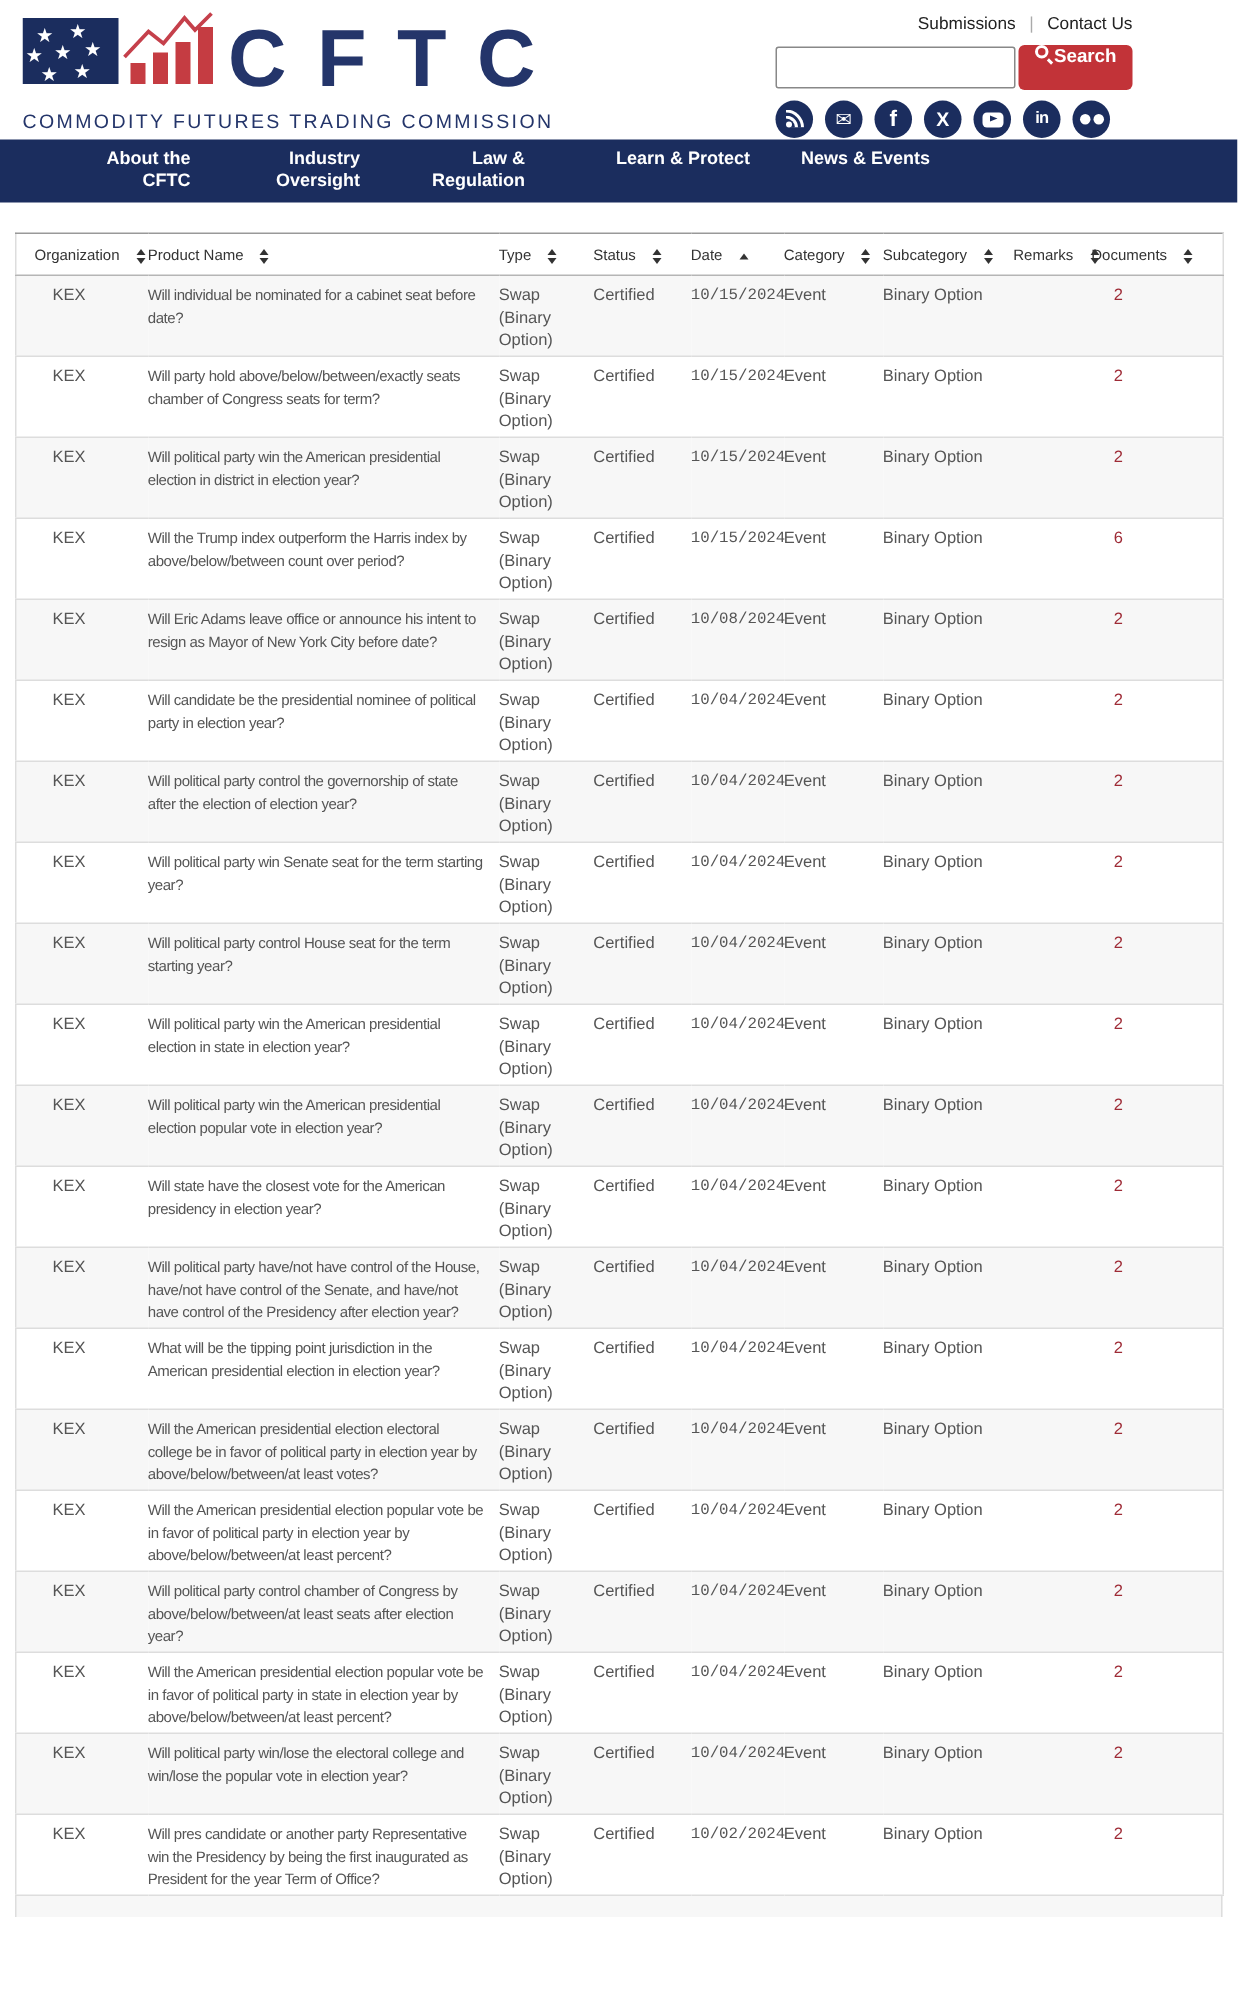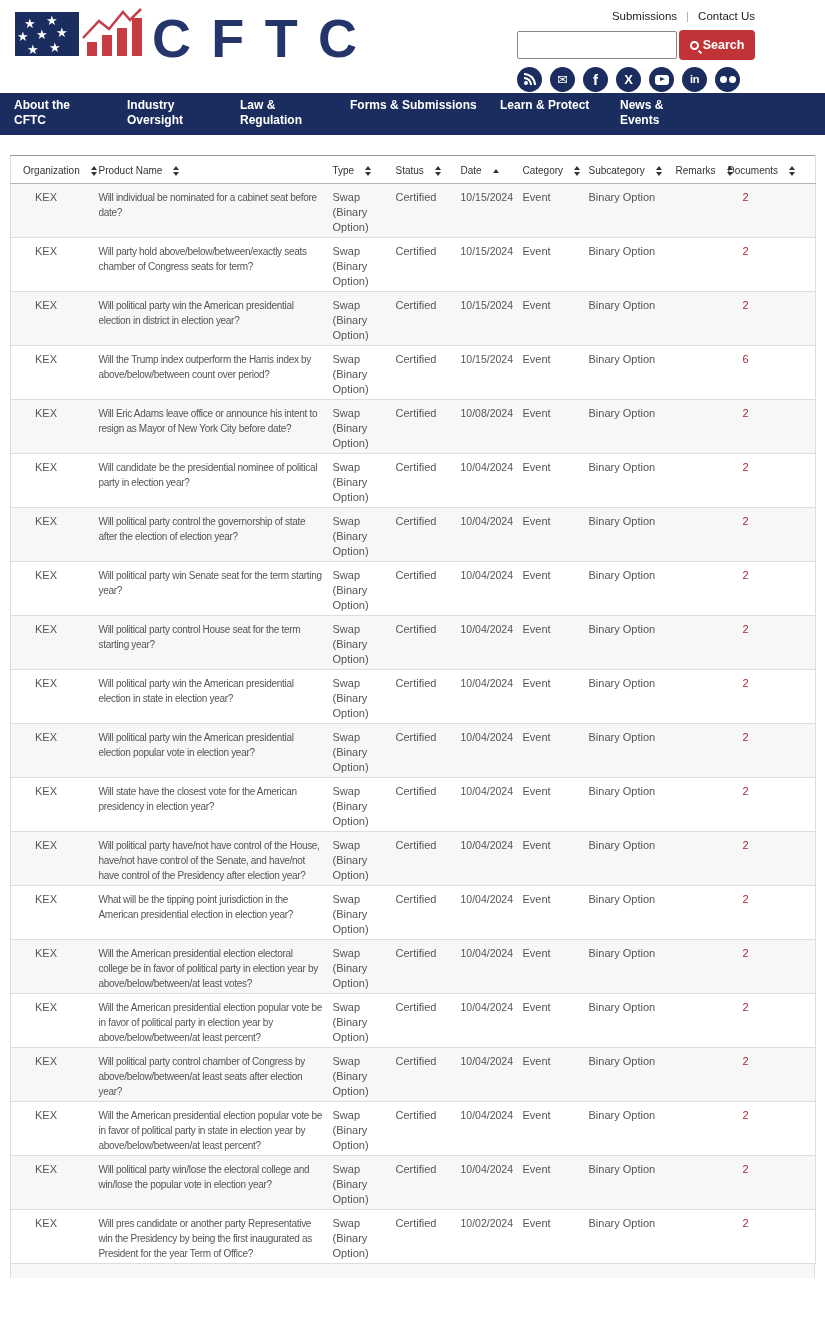--- a/index.html
+++ b/index.html
@@ -11,41 +11,41 @@
   .site-header { display:flex; justify-content:space-between; padding:8px 15px 0 15px; height:93px; }
   .logo-wrap { position:relative; }
   .logo-tagline { margin-top:2px; font-size:13px; letter-spacing:1.6px; color:#24356a; white-space:nowrap; }
   .hdr-right { width:238px; margin-right:55px; display:flex; flex-direction:column; }
   .top-links { display:flex; justify-content:flex-end; align-items:center; gap:9px; font-size:11.5px; color:#222; margin-top:2px; }
   .top-links a { color:#222; text-decoration:none; cursor:pointer; }
   .top-links .sep { color:#aaa; }
   .search-row { display:flex; margin-top:8px; align-items:center; }
   .search-row input { width:160px; height:28px; border:1px solid #888; border-radius:2px; padding:0 6px; font-size:12px; }
   .search-btn { height:30px; width:76px; margin-left:2px; background:#c23338; color:#fff; border:none; border-radius:4px;
-    font-weight:bold; font-size:12.5px; display:flex; align-items:center; justify-content:center; gap:4px; cursor:pointer; }
+    font-weight:bold; font-size:12.5px; display:flex; align-items:flex-start; justify-content:center; gap:4px; cursor:pointer; }
   .mag { width:9px; height:9px; border:2px solid #fff; border-radius:50%; position:relative; display:inline-block; }
   .mag::after { content:""; position:absolute; width:2px; height:4px; background:#fff; left:7px; top:7px; transform:rotate(-45deg); }
   .social-row { display:flex; gap:8px; margin-top:7px; }
   .soc { width:25px; height:25px; border-radius:50%; background:#1b2d5e; color:#fff; display:flex; align-items:center; justify-content:center; cursor:pointer; }
   .rss { position:relative; width:13px; height:13px; }
   .rss::before { content:""; position:absolute; left:1px; bottom:1px; width:4px; height:4px; background:#fff; border-radius:50%; }
   .rss i { position:absolute; left:1px; bottom:1px; border-style:solid; border-color:#fff; background:transparent; border-width:2.4px 2.4px 0 0; border-top-right-radius:100%; }
   .rss i.a1 { width:8px; height:8px; }
   .rss i.a2 { width:12px; height:12px; }
   .env { font-size:13px; line-height:1; }
   .fb { font-weight:bold; font-size:15px; line-height:1; }
   .xx { font-weight:bold; font-size:13px; line-height:1; }
   .yt { width:14px; height:10px; background:#fff; border-radius:3px; position:relative; }
   .yt::after { content:""; position:absolute; left:5px; top:2.3px; border-left:5px solid #1b2d5e; border-top:2.7px solid transparent; border-bottom:2.7px solid transparent; }
   .li { font-weight:bold; font-size:11px; line-height:1; letter-spacing:-.5px; }
   .fl { display:flex; gap:2px; }
   .fl i { width:7px; height:7px; border-radius:50%; background:#fff; }
   
   nav { height:42px; background:#1b2d5e; display:flex; padding:5px 0 0 14px; }
-  .nav-item { color:#fff; font-size:12px; font-weight:bold; line-height:15px; cursor:pointer; }
+  .nav-item { color:#fff; font-size:12px; font-weight:bold; line-height:15px; cursor:pointer;text-align:right; }
   .nav-item span { display:inline-block; }
   .nav-item:nth-child(1){width:113px}.nav-item:nth-child(1) span{max-width:70px}
   .nav-item:nth-child(2){width:113px}.nav-item:nth-child(2) span{max-width:80px}
   .nav-item:nth-child(3){width:110px}.nav-item:nth-child(3) span{max-width:86px}
   .nav-item:nth-child(4){width:150px}.nav-item:nth-child(4) span{max-width:136px}
   .nav-item:nth-child(5){width:120px}.nav-item:nth-child(5) span{max-width:100px}
   .nav-item:nth-child(6){width:102px}.nav-item:nth-child(6) span{max-width:66px}
   .nav-item:nth-child(7) span{max-width:66px}
   
   main { padding:20px 10px 0 10px; }
@@ -55,21 +55,21 @@
   th:first-child { padding-left:12px;margin-left:41px; }
   .th-inner { display:inline-flex; align-items:center; }
   .sort { display:inline-flex; flex-direction:column; gap:2px; margin-left:11px; }
   .sort b { display:block; width:0; height:0; border-left:3.5px solid transparent; border-right:3.5px solid transparent; }
   .sort b.up { border-bottom:4.5px solid #333; }
   .sort b.down { border-top:4.5px solid #333; }
   td { vertical-align:top; font-size:11px; color:#555; line-height:15px; padding:6px 10px 2px 0; border-bottom:1px solid #ddd; }
   td:first-child { padding-left:24px; }
   tbody tr:nth-child(odd) { background:#f7f7f7; }
   .pname { font-size:10px; letter-spacing:-.3px; }
-  .datec { white-space:nowrap; padding-right:0; font-size:10.5px; }
+  .datec { white-space:nowrap; padding-right:0; font-size:10.5px;font-family:Liberation Mono, monospace; }
   .docs { padding-left:15px; }
   .doc-link { color:#9e2b36; text-decoration:none; cursor:pointer; }
   .partial-row { width:805px; height:14px; background:#f7f7f7; border-left:1px solid #ddd; border-right:1px solid #ddd; }
 </style>
 </head>
 <body>
 
 <header class="site-header">
   <div class="logo-wrap">
     <svg width="360" height="58" viewBox="0 0 360 58">
@@ -85,20 +85,21 @@
       </g>
       <g fill="#c53c42">
         <rect x="72" y="34" width="10" height="14"></rect>
         <rect x="87" y="27" width="10" height="21"></rect>
         <rect x="102" y="20" width="10" height="28"></rect>
         <rect x="117" y="10" width="10" height="38"></rect>
       </g>
       <polyline points="68,30 84,13 94,21 108,4 115,12 126,1" fill="none" stroke="#c5404b" stroke-width="2.5"></polyline>
       <text x="137" y="49" font-size="54" font-weight="bold" fill="#24356a" textLength="205">CFTC</text>
     </svg>
+    <div class="logo-tagline">COMMODITY FUTURES TRADING COMMISSION</div>
   </div>
 
   <div class="hdr-right">
     <div class="top-links">
       <a>Submissions</a>
       <span class="sep">|</span>
       <a>Contact Us</a>
     </div>
     <div class="search-row">
       <input type="text" style="">
@@ -140,21 +141,20 @@
 </header>
 
 <nav id="main-nav">
   <div class="nav-item"><span>About the CFTC</span></div>
 
   <div class="nav-item"><span>Industry Oversight</span></div>
 
   <div class="nav-item"><span>Law &amp; Regulation</span></div>
 
 
-  <div class="nav-item"><span>Forms &amp; Submissions</span></div>
 
   <div class="nav-item"><span>Learn &amp; Protect</span></div>
 
   <div class="nav-item"><span>News &amp; Events</span></div>
 </nav>
 
 <main>
   <table>
     <colgroup>
       <col style="width:88px">

